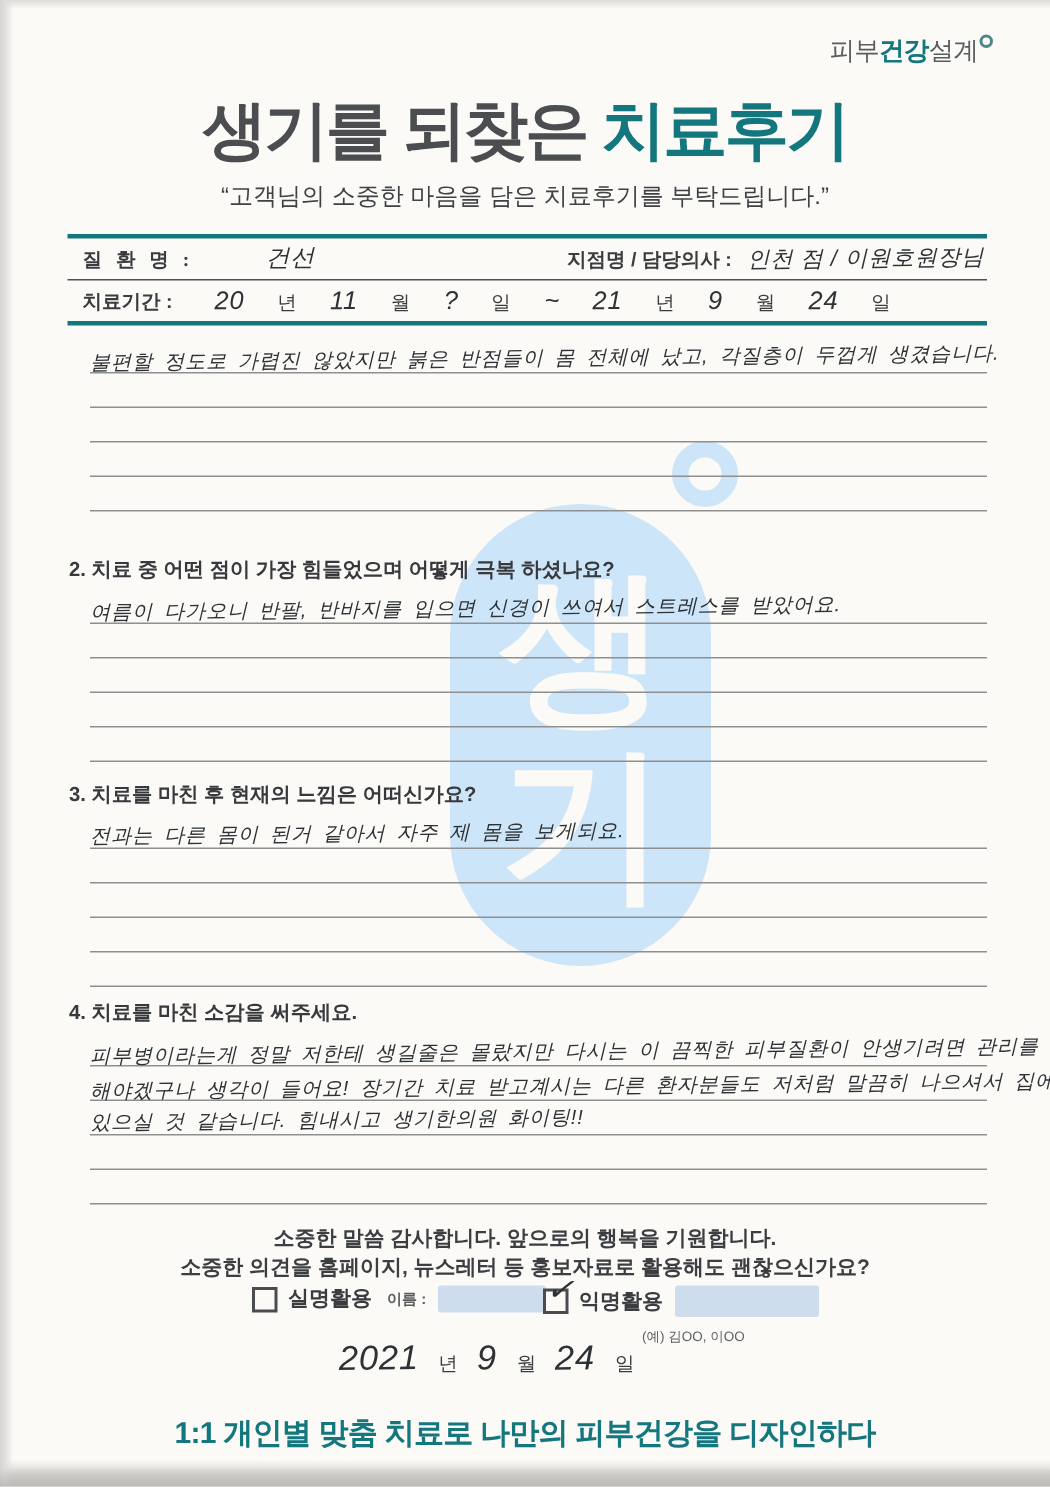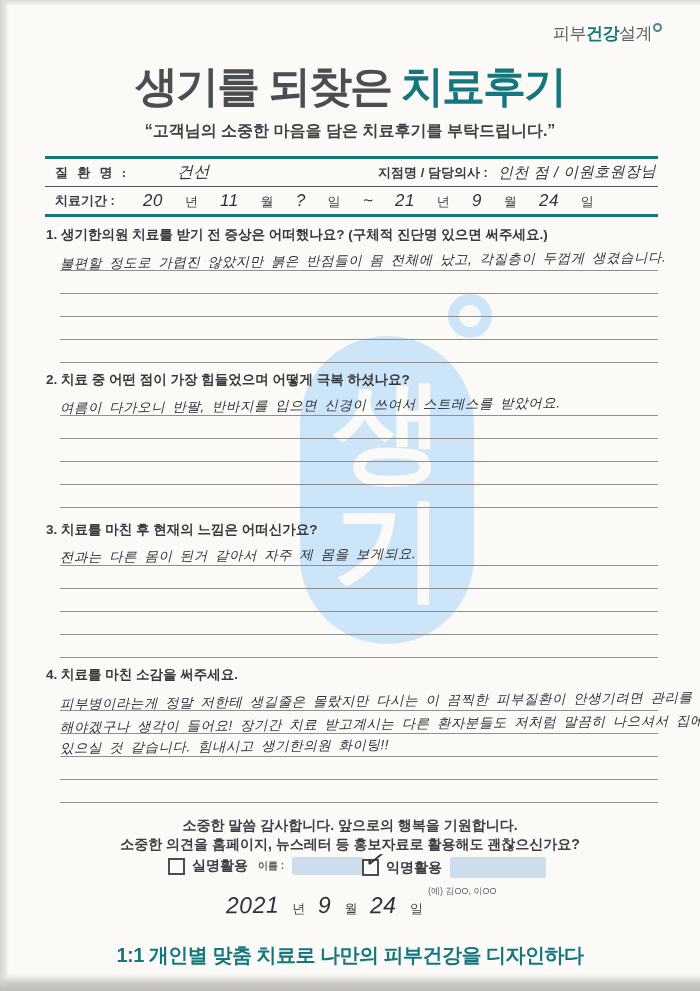--- a/index.html
+++ b/index.html
@@ -41,21 +41,21 @@
     border-radius:50%;vertical-align:top;margin-top:1px;margin-left:1px;
   }
   
   .title{
     position:absolute;top:58px;left:0;width:100%;text-align:center;
     font-size:43px;font-weight:800;color:#4b4d51;letter-spacing:-2px;
   }
   .title .accent{color:#15777e;}
   .subtitle{
     position:absolute;top:121px;left:0;width:100%;text-align:center;
-    font-size:16px;font-weight:bold;color:#3f4145;
+    font-size:16px;font-weight:normal;color:#3f4145;
   }
   
   .info-table{
     position:absolute;top:156px;left:45px;width:613px;
     border-top:3px solid #15777e;border-bottom:3px solid #15777e;
   }
   .info-row{display:flex;align-items:center;height:27px;padding-left:10px;font-size:13px;}
   .info-row.second{border-top:1px solid #4f5154;}
   .cell-label{font-weight:bold;color:#3a3c40;white-space:nowrap;}
   .lbl-disease{letter-spacing:3px;font-family:Liberation Serif, serif;}
@@ -165,21 +165,20 @@
           <span class="unit">년</span>
           <span class="hand num">9</span>
           <span class="unit">월</span>
           <span class="hand num">24</span>
           <span class="unit">일</span>
         </span>
       </div>
     </div>
 
     <div class="q-block q1">
-      <div class="q-label">1. 생기한의원 치료를 받기 전 증상은 어떠했나요? (구체적 진단명 있으면 써주세요.)</div>
       <div class="lines">
         <div class="ans-line">
             <span class="hand">불편할 정도로 가렵진 않았지만 붉은 반점들이 몸 전체에 났고, 각질층이 두껍게 생겼습니다.</span>
           </div>
         <div class="ans-line">
             <span class="hand"></span>
           </div>
         <div class="ans-line">
             <span class="hand"></span>
           </div>

